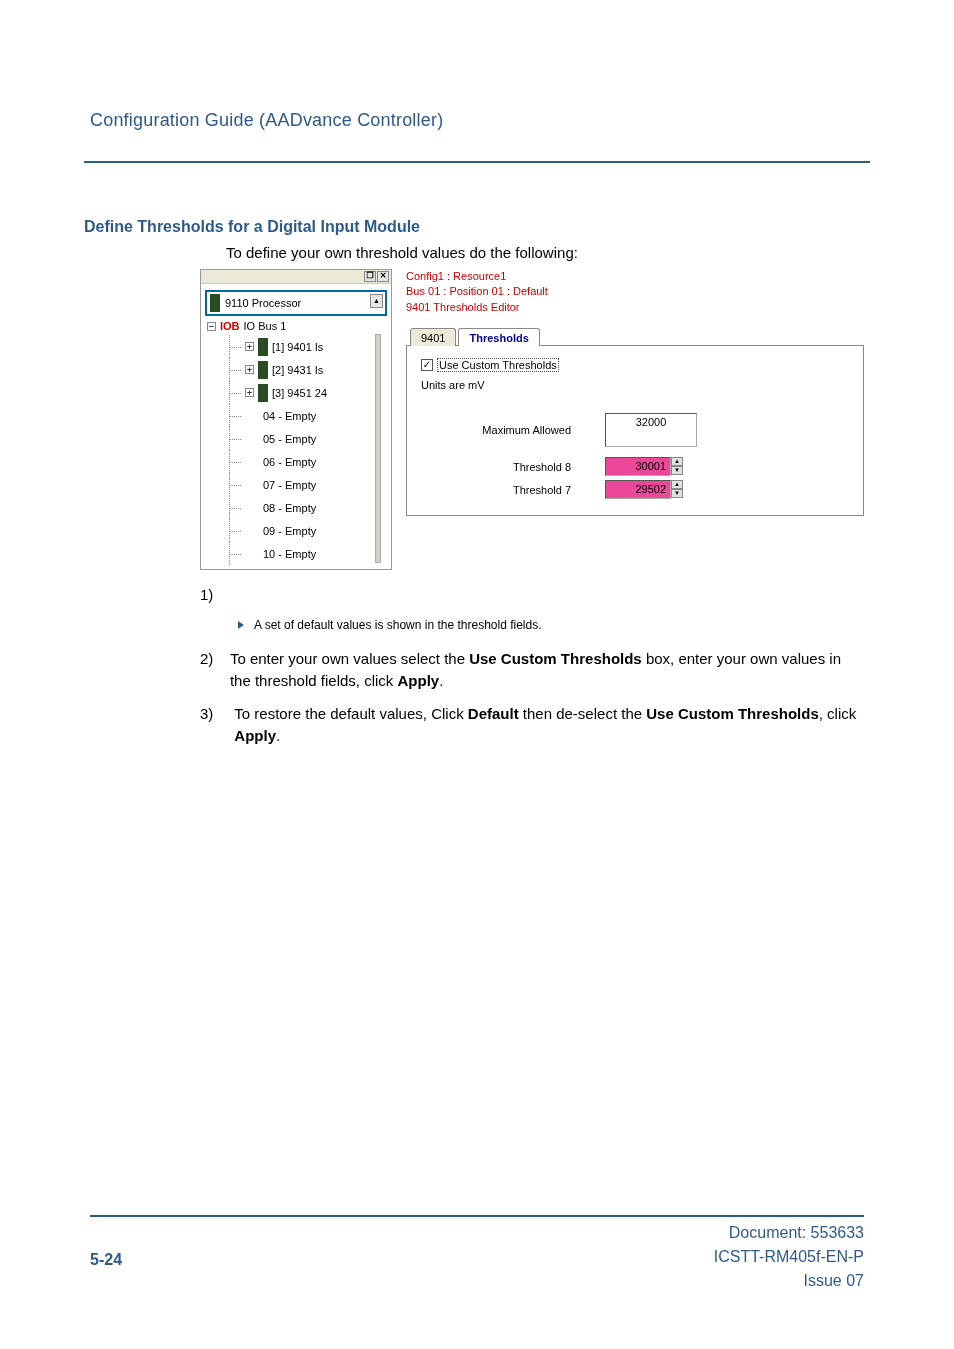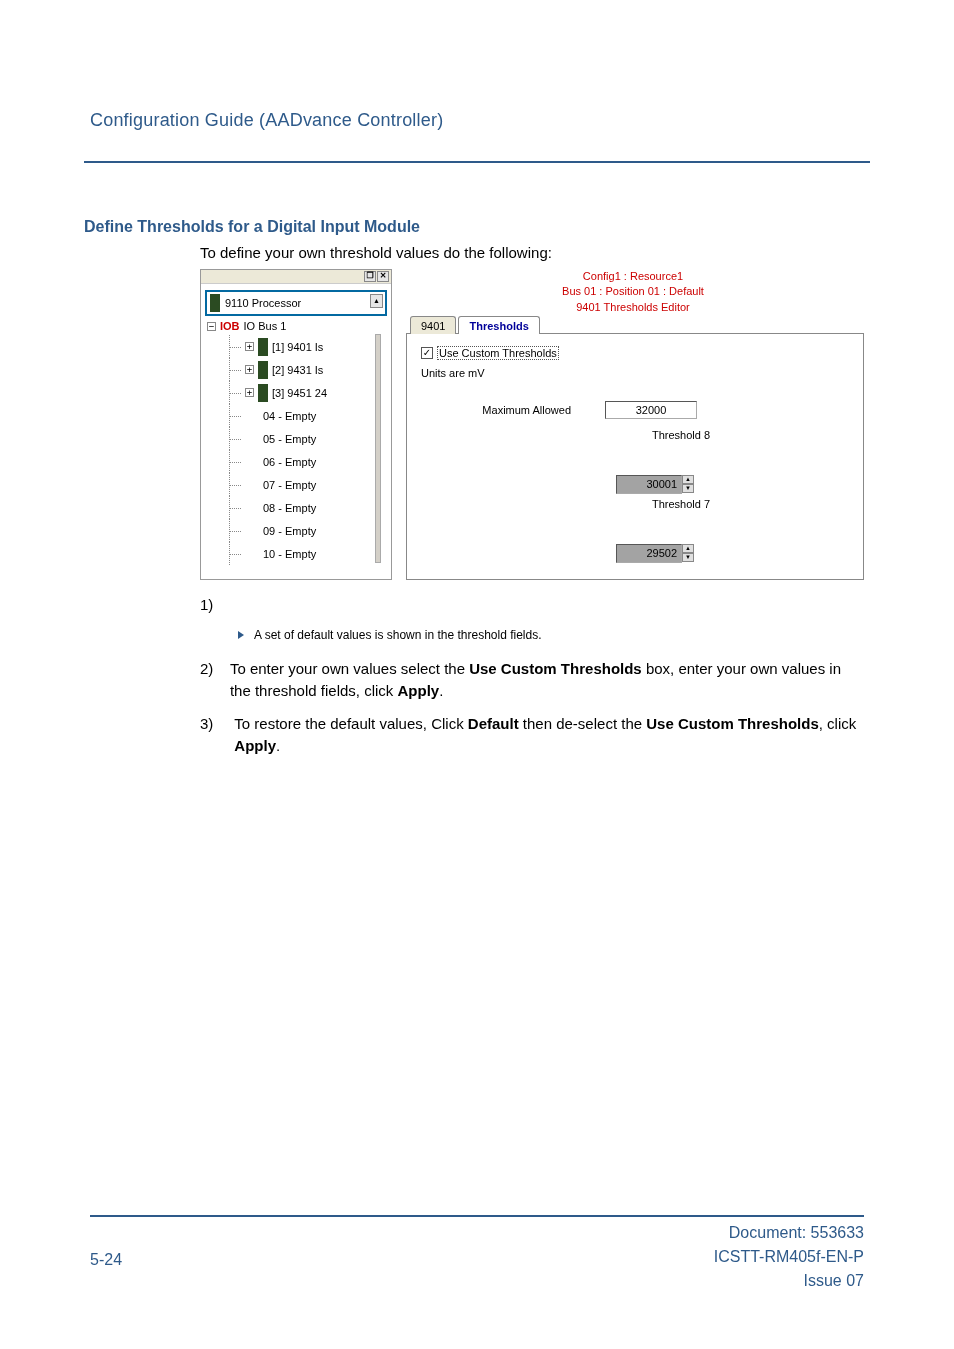--- a/index.html
+++ b/index.html
@@ -31,20 +31,21 @@
       font-weight: bold;
       margin-bottom: 8px;
       margin-left: -6px;
     }
     .indent {
       margin-left: 110px;
     }
     .intro {
       font-size: 15px;
       margin-bottom: 8px;
+      margin-left: 26px;
     }
     .shot-wrap {
       display: flex;
       gap: 0;
       margin-bottom: 14px;
     }
     
     .tree-panel {
       width: 192px;
       border: 1px solid #999;
@@ -135,24 +136,24 @@
       background: #d4d0c8;
       border: 1px solid #aaa;
     }
     
     .editor-panel {
       flex: 1;
       margin-left: 14px;
       font-size: 11px;
     }
     .ed-header {
-      text-align: center;
+      text-align: left;
       color: #c00;
       line-height: 1.4;
-      margin-bottom: 0;
+      margin-bottom: 12px;
       padding-right: 4px;
     }
     .tabs {
       display: flex;
       gap: 2px;
       border-bottom: 1px solid #888;
       padding-left: 4px;
     }
     .tab {
       padding: 3px 10px 2px 10px;
@@ -188,35 +189,34 @@
       padding: 0 1px;
     }
     .units { margin-bottom: 22px; }
     .field-row {
       display: flex; align-items: center;
       gap: 34px;
       margin: 10px 0 10px 40px;
     }
     .field-label { width: 110px; text-align: right; }
     .field-box {
-      width: 92px; height: 18px; border: 1px inset #aaa;
+      width: 92px; height: 34px; border: 1px inset #aaa;
       background: #fff; text-align: center; font-size: 11px;
       line-height: 16px;
     }
     .spin-row {
       display: flex; align-items: center;
       gap: 34px;
       margin: 4px 0 4px 40px;
-      flex-direction: column;
     }
     .spin-label { width: 110px; text-align: right; }
     .spin-wrap { display: flex; }
     .spin-input {
       width: 66px; height: 19px; border: 1px inset #aaa;
-      background: #a3a3a3; text-align: right; font-size: 11px;
+      background: #ec4899; text-align: right; font-size: 11px;
       line-height: 17px; padding-right: 4px;
     }
     .spin-btns { display: flex; flex-direction: column; }
     .spin-btn {
       width: 12px; height: 9px; background: #e0e0e0; border: 1px solid #888;
       font-size: 6px; line-height: 6px; text-align: center;
     }
     
     .steps { margin-top: 10px; }
     .step {
@@ -238,21 +238,21 @@
       border-left: 6px solid #2e5a8a;
     }
     
     .footer-hr {
       position: absolute;
       left: 90px; right: 90px; bottom: 132px;
       border: none; border-top: 2px solid #2e5a8a;
     }
     .footer-left {
       position: absolute; left: 90px; bottom: 80px;
-      color: #2e5a8a; font-size: 16px;
+      color: #2e5a8a; font-size: 16px; font-weight: bold;
     }
     .footer-right {
       position: absolute; right: 90px; bottom: 56px;
       color: #2e5a8a; font-size: 16px; text-align: right;
       line-height: 1.5;
     }
   </style>
 </head>
 <body>
 

